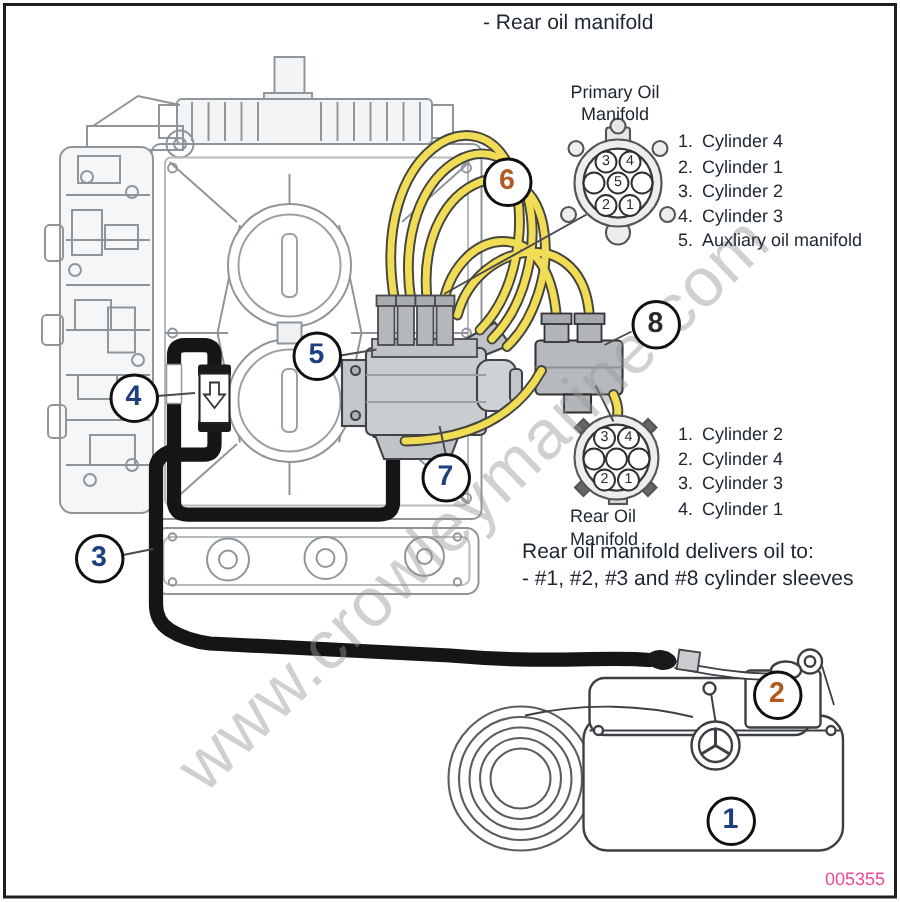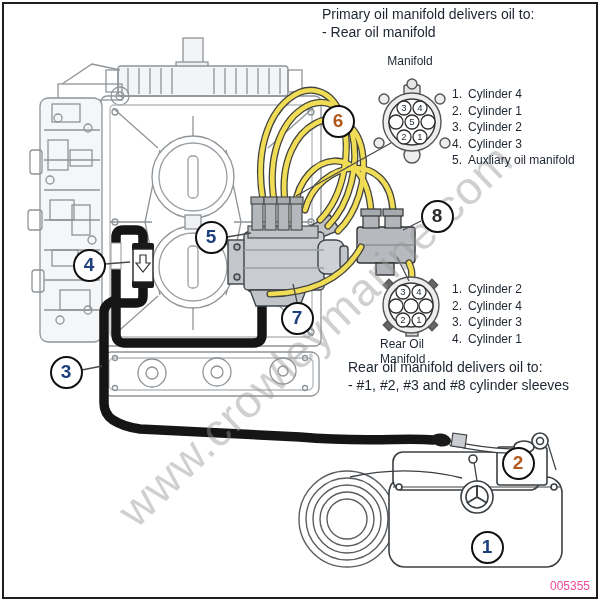--- a/index.html
+++ b/index.html
@@ -244,25 +244,25 @@
     <path d="M450,443 C478,449 500,452 522,451" fill="none" stroke="#3c4044" stroke-width="5.5"></path>
     <path d="M450,443 C478,449 500,452 522,451" fill="none" stroke="#fff" stroke-width="3"></path>
     <ellipse cx="441" cy="440" rx="10" ry="6.5" fill="#1a1a1a" transform="rotate(8 441 440)"></ellipse>
     <rect x="452" y="434" width="14" height="13" fill="#c9cdd1" stroke="#444" stroke-width="1.2" transform="rotate(8 459 440)"></rect>
   </g>
 </svg>
 
 <div class="watermark">www.crowleymarine.com</div>
 
 <div class="note txt" style="left:322px;top:6px;">
-  <div>Primary oil manifold delivers oil to:</div>
   <div>- Rear oil manifold</div>
 </div>
 
 <div class="mlabel txt" style="left:360px;top:54px;width:100px;text-align:center;">
+  <div>Primary Oil</div>
   <div>Manifold</div>
 </div>
 
 <ol class="legend txt" style="left:452px;top:86px;">
   <li>
         <span class="ln">1.</span>
         <span>Cylinder 4</span>
       </li>
   <li>
         <span class="ln">2.</span>

